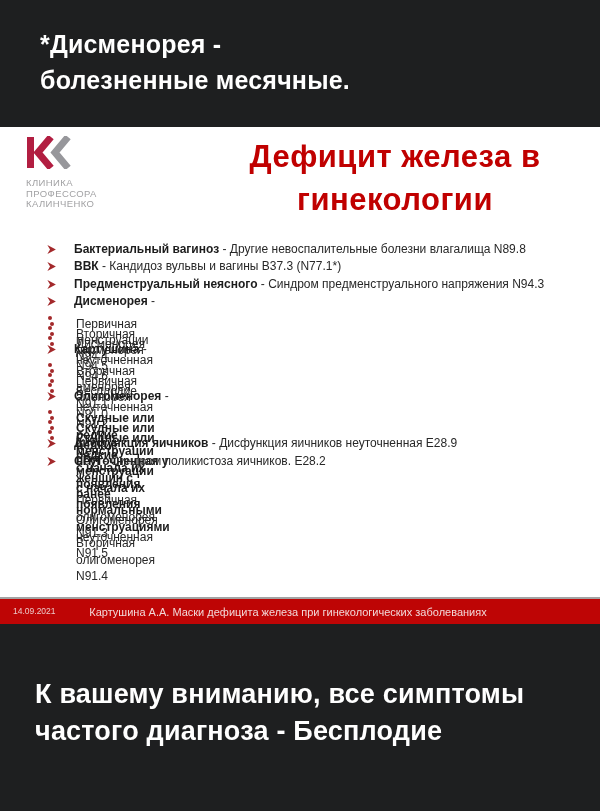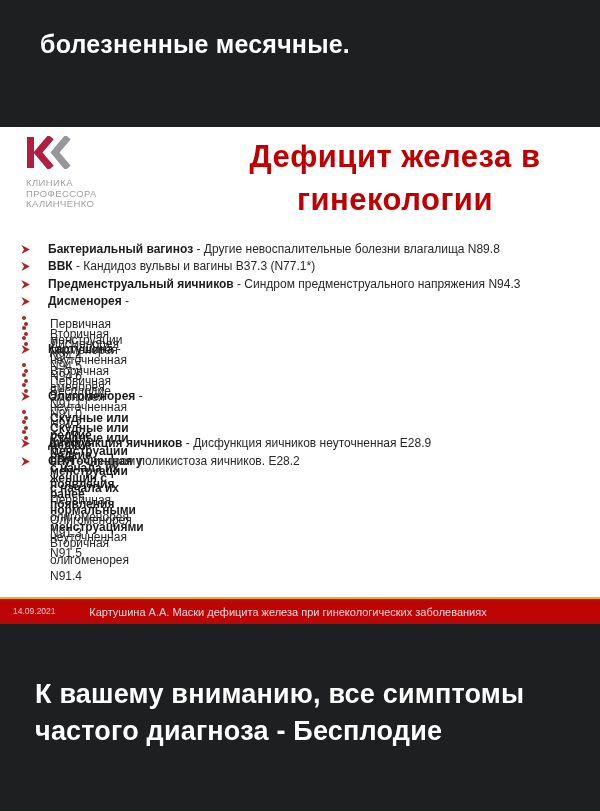--- a/index.html
+++ b/index.html
@@ -8,44 +8,45 @@
   
   .story-top{position:absolute;left:40px;top:26px;color:#FFFFFF;font-weight:700;
              font-size:25px;line-height:36px;letter-spacing:.2px;}
   
   .slide{position:absolute;left:0;top:127px;width:600px;height:497px;background:#FFFFFF;overflow:hidden;}
   .logo{position:absolute;left:26px;top:9px;}
   .logo-mark{display:block;}
   .logo-name{margin-top:5px;color:#A2A2A4;font-size:9.5px;line-height:10.5px;letter-spacing:.4px;font-weight:400;}
   .title{position:absolute;left:155px;top:8px;width:480px;text-align:center;color:#C00000;
          font-weight:700;font-size:31px;line-height:43px;letter-spacing:.5px;}
-  .list{position:absolute;left:0;top:114px;width:600px;padding-left:20px;box-sizing:border-box;}
+  .list{position:absolute;left:0;top:114px;width:600px;padding-left:46px;box-sizing:border-box;}
   .row{display:flex;align-items:flex-start;margin-bottom:1px;}
   .bullet{flex:0 0 28px;display:flex;}
   .row.arrow .bullet svg{margin-top:3px;}
   .dot{width:4px;height:4px;border-radius:50%;background:#A3292B;margin-top:6px;margin-left:2px;}
   .txt{width:522px;font-size:12px;line-height:16.4px;color:#282828;}
   .txt b{color:#1C1C1C;}
   .slide-footer{position:absolute;left:0;bottom:0;width:600px;height:27px;background:#BE0505;
-                border-top:2px solid #eab308;box-sizing:border-box;}
+                border-top:2px solid #a3a3a3;box-sizing:border-box;}
   .footer-date{position:absolute;left:13px;top:7px;font-size:8.5px;color:#EBC9C9;}
   .footer-caption{position:absolute;left:288px;top:7px;transform:translateX(-50%);
                   white-space:nowrap;font-size:11px;color:#F2D8D8;}
   
   .story-bottom{position:absolute;left:35px;top:676px;width:540px;color:#FFFFFF;font-weight:700;
                 font-size:27px;line-height:37px;letter-spacing:.2px;}
   .story-bottom .line{display:flex;align-items:flex-start;}
   .hand{margin-left:10px;margin-top:2px;}
 </style>
 </head>
 <body>
 
 <div class="story">
 
   <div class="story-top">
+    <div>*Дисменорея -</div>
     <div>болезненные месячные.</div>
   </div>
 
   <div class="slide">
 
     <div class="logo">
       <span class="logo-mark">
         <svg width="48" height="33" viewBox="0 0 48 33">
           <rect x="1" y="1" width="7" height="31" fill="#B21E41"></rect>
           <path d="M25 1 L12 16.5 L25 32" stroke="#B21E41" stroke-width="7" fill="none"></path>
@@ -80,21 +81,21 @@
             </svg>
           </span>
           <span class="txt"><b>ВВК</b> - Кандидоз вульвы и вагины  B37.3 (N77.1*)</span>
         </div>
         <div class="row arrow">
           <span class="bullet">
             <svg width="11" height="11" viewBox="0 0 12 12">
               <path d="M1.5 1.2 L10.8 6 L1.5 10.8 L4.4 6 Z" fill="#A3292B"></path>
             </svg>
           </span>
-          <span class="txt"><b>Предменструальный яичников</b>  - Синдром предменструального напряжения N94.3</span>
+          <span class="txt"><b>Предменструальный неясного</b>  - Синдром предменструального напряжения N94.3</span>
         </div>
         <div class="row arrow">
           <span class="bullet">
             <svg width="11" height="11" viewBox="0 0 12 12">
               <path d="M1.5 1.2 L10.8 6 L1.5 10.8 L4.4 6 Z" fill="#A3292B"></path>
             </svg>
           </span>
           <span class="txt"><b>Дисменорея</b>  -</span>
         </div>
         <div class="row dot">

